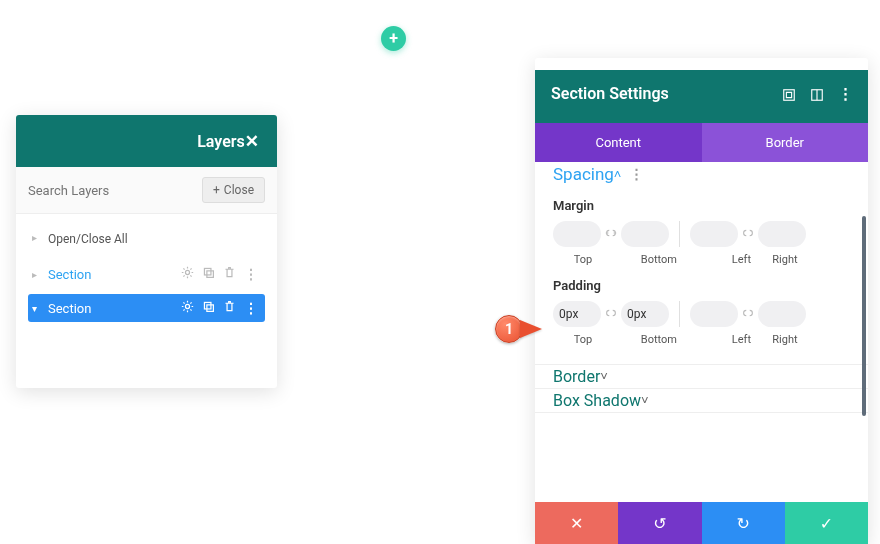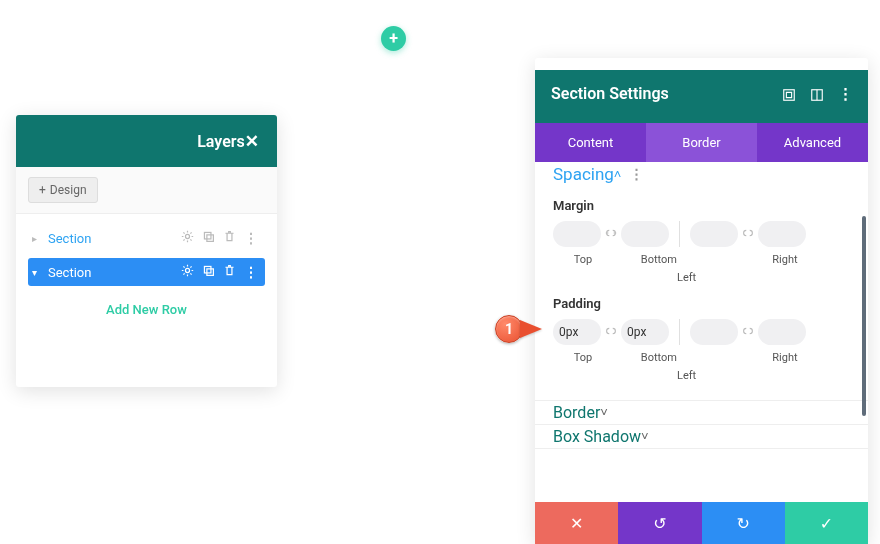--- a/index.html
+++ b/index.html
@@ -118,21 +118,21 @@
   .sp-input {
     width: 48px; height: 26px; background: #f0f0f2;
     border: none; border-radius: 13px; font-size: 12px;
     text-align: left; padding: 0 6px; color: #333; outline: none;
   }
   .link-ic { width: 20px; font-size: 11px; color: #bbb; text-align: center; }
   .sep { width: 1px; height: 26px; background: #e0e0e0; margin: 0 10px; }
   .sp-sublabels { display: flex; font-size: 11px; color: #555; margin-top: 6px; }
   .sp-sublabels span:nth-child(1){ width:60px; text-align:center; }
   .sp-sublabels span:nth-child(2){ width:64px; text-align:right; }
-  .sp-sublabels span:nth-child(3){ width:74px; text-align:left;margin-top:18px; }
+  .sp-sublabels span:nth-child(3){ width:74px; text-align:right; }
   .sp-sublabels span:nth-child(4){ width:68px; text-align:center; }
 
   .settings-footer { display: flex; height: 42px; }
   .foot-btn { flex: 1; display: flex; align-items: center; justify-content: center; color: #fff; font-size: 16px; cursor: pointer; }
   .foot-cancel { background: #ed6a5e; }
   .foot-undo { background: #7436c9; }
   .foot-redo { background: #2c8ef4; }
   .foot-save { background: #2ecca5; }
 
   
@@ -162,26 +162,28 @@
 <div class="add-btn">
   <span>+</span>
 </div>
 
 <div class="layers">
   <div class="layers-header">
     <span>Layers</span>
     <span class="close">✕</span>
   </div>
   <div class="layers-search">
+    <input type="text" placeholder="Search Layers" style="">
     <div class="filter-btn">
       <span>+</span>
-      <span>Design</span>
+      <span>Close</span>
     </div>
   </div>
   <div class="layers-body">
+    <div class="open-close">Open/Close All</div>
 
     <div class="layer-row inactive">
       <span>Section</span>
       <div class="row-icons">
         <span><svg viewBox="0 0 16 16">
               <circle cx="8" cy="8" r="2.5" fill="none" stroke="#bbb" stroke-width="1.5"></circle>
               <path d="M8 1v2M8 13v2M1 8h2M13 8h2M3 3l1.4 1.4M11.6 11.6L13 13M3 13l1.4-1.4M11.6 4.4L13 3" stroke="#bbb" stroke-width="1.5"></path>
             </svg></span>
         <span><svg viewBox="0 0 16 16">
               <rect x="3" y="3" width="8" height="8" fill="none" stroke="#bbb" stroke-width="1.5"></rect>
@@ -205,21 +207,20 @@
               <rect x="3" y="3" width="8" height="8" fill="none" stroke="#fff" stroke-width="1.5"></rect>
               <rect x="6" y="6" width="8" height="8" fill="none" stroke="#fff" stroke-width="1.5"></rect>
             </svg></span>
         <span><svg viewBox="0 0 16 16">
               <path d="M3 4h10M5 4v9h6V4M7 2h2v2H7z" fill="none" stroke="#fff" stroke-width="1.5"></path>
             </svg></span>
         <span class="dots">⋮</span>
       </div>
     </div>
 
-    <div class="add-new-row">Add New Row</div>
   </div>
 </div>
 
 <div class="settings">
   <div class="settings-header">
     <div class="settings-title-row">
       <span class="settings-title">Section Settings</span>
       <div class="settings-title-icons">
         <span class="ic"><svg viewBox="0 0 16 16">
               <rect x="2" y="2" width="12" height="12" fill="none" stroke="#fff" stroke-width="1.3"></rect>
@@ -230,21 +231,20 @@
               <path d="M8 2v12" stroke="#fff" stroke-width="1.3"></path>
             </svg></span>
         <span class="dots">⋮</span>
       </div>
     </div>
   </div>
 
   <div class="settings-tabs">
     <div class="settings-tab">Content</div>
     <div class="settings-tab active">Border</div>
-    <div class="settings-tab">Advanced</div>
   </div>
 
   <div class="settings-body">
     <div class="scroll-ind"></div>
 
     <div class="section-group">
       <div class="group-head open">
         <span class="group-title">Spacing</span>
         <span class="chev">
           <span>˄</span>

